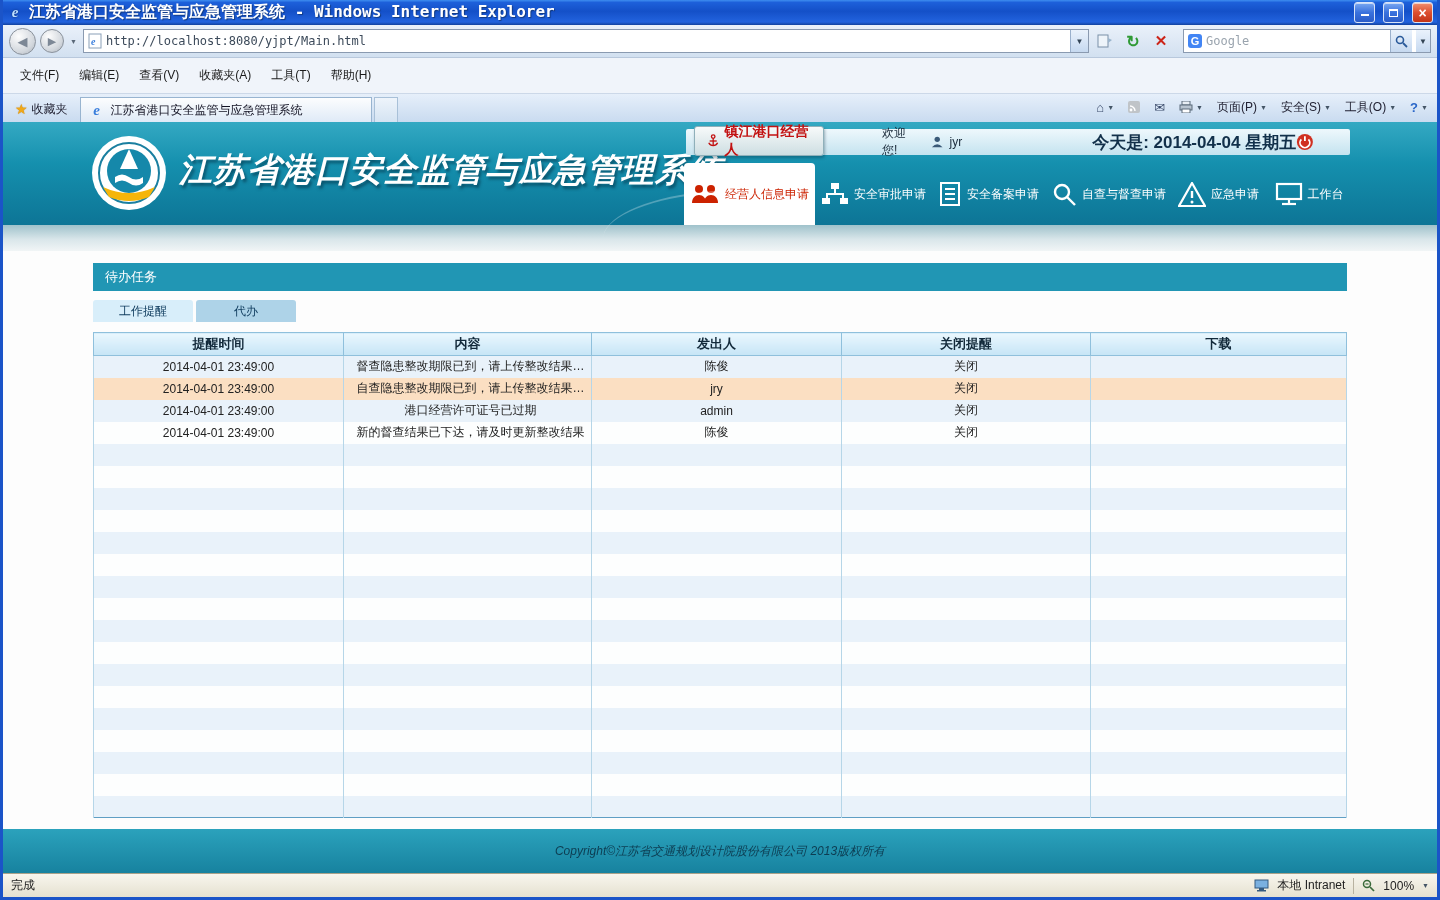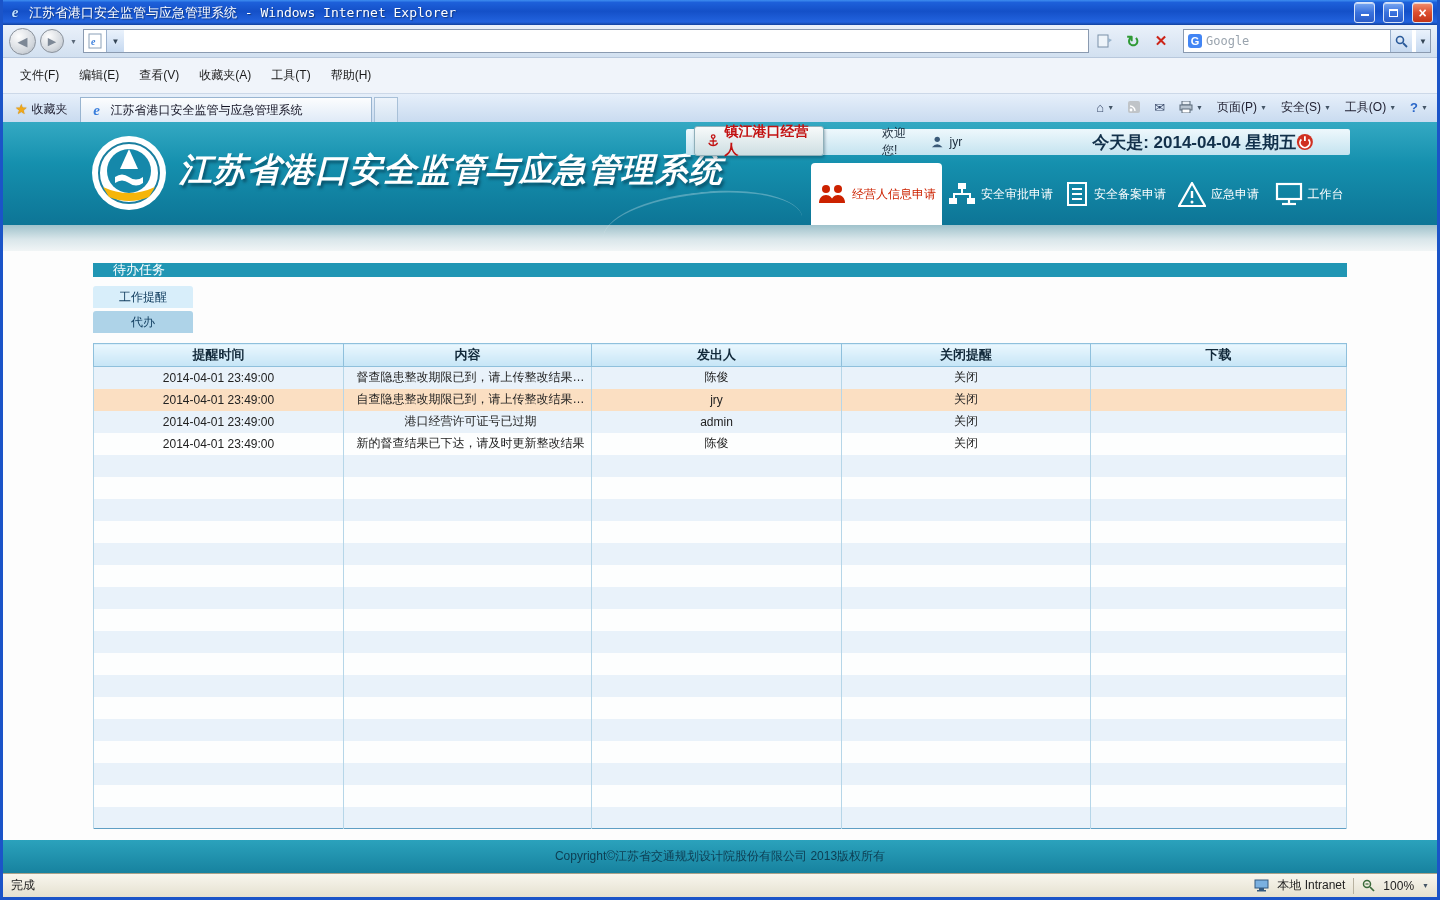--- a/index.html
+++ b/index.html
@@ -5,21 +5,21 @@
   * { margin:0; padding:0; box-sizing:border-box; }
   html,body { width:1440px; height:900px; overflow:hidden; font-family:"Liberation Sans",sans-serif; }
   .window { width:1440px; height:900px; display:flex; flex-direction:column;
     border-left:3px solid #1b54c8; border-right:3px solid #1b54c8; border-bottom:3px solid #1b54c8; background:#fff; }
 
   
   .titlebar { height:25px; flex:none; display:flex; align-items:center; gap:6px; padding:0 4px;
     background:linear-gradient(180deg,#3e8ef0 0%,#1d60da 10%,#1450c8 45%,#2263de 88%,#12429e 100%); }
   .ie-logo { width:16px; height:16px; display:flex; align-items:center; justify-content:center;
     color:#bfe0ff; font:bold italic 15px "Liberation Serif",serif; text-shadow:0 0 2px #0a2a6a; }
-  .title-text { flex:1; color:#fff; font-family:"DejaVu Sans Mono",monospace; font-weight:normal; font-size:13px;
+  .title-text { flex:1; color:#fff; font-family:"DejaVu Sans Mono",monospace; font-weight:bold; font-size:16px;
     text-shadow:1px 1px 1px #123a80; white-space:nowrap; overflow:hidden; }
   .win-btn { width:21px; height:21px; margin-left:2px; border-radius:3px; border:1px solid #d8e4f8;
     display:flex; align-items:center; justify-content:center; color:#fff;
     background:linear-gradient(180deg,#7aa8f2 0%,#3a72dd 50%,#2a5cc8 100%); box-shadow:inset 0 1px 0 rgba(255,255,255,.6); }
   .win-btn.close { background:linear-gradient(180deg,#f09070 0%,#dd5030 50%,#c23418 100%); }
   .glyph-min { width:8px; height:7px; border-bottom:2px solid #fff; }
   .glyph-max { width:9px; height:8px; border:1px solid #fff; border-top:2px solid #fff; }
   .glyph-close { font-size:14px; font-weight:bold; line-height:1; }
 
   
@@ -92,39 +92,39 @@
 
   .nav-row { position:absolute; right:84px; bottom:0; display:flex; align-items:flex-end; }
   .nav-item { min-width:88px; height:62px; padding:0 6px; display:flex; flex-direction:row; align-items:center;
     justify-content:center; gap:5px; color:#fff; font-size:12px; white-space:nowrap; }
   .nav-item .nicon { height:28px; display:flex; align-items:center; }
   .nav-item.active { background:#fff; color:#cc2200; border-radius:4px 4px 0 0; }
 
   .sub-band { height:26px; flex:none; background:linear-gradient(180deg,#9fc2cb 0%,#d9e6ea 55%,#f1f5f6 100%); }
 
   .content { flex:1; background:#fdfdfd; padding:12px 90px 0 90px; overflow:hidden; }
-  .panel-title { height:14px; background:#2196b4; color:#fff; font-size:13px; display:flex; align-items:center; padding-left:20px; }
-  .tabs { margin-top:9px; display:flex; gap:3px;flex-direction:column; }
+  .panel-title { height:28px; background:#2196b4; color:#fff; font-size:13px; display:flex; align-items:center; padding-left:12px; }
+  .tabs { margin-top:9px; display:flex; gap:3px; }
   .tab-item { width:100px; height:22px; display:flex; align-items:center; justify-content:center; font-size:12px;
     color:#0d3a5c; border-radius:3px 3px 0 0; background:#aed3e8; }
   .tab-item.active { background:#d8eefa; }
 
   table.todo { width:100%; margin-top:10px; border-collapse:collapse; border:1px solid #5f9fc4; table-layout:fixed; }
   table.todo th { height:23px; background:linear-gradient(180deg,#eaf7fe,#c6e5f6); border:1px solid #8fc0dc;
     font-size:13px; font-weight:bold; color:#12293a; }
   table.todo td { height:22px; border-left:1px solid #b6d6e8; border-right:1px solid #b6d6e8;
     font-size:12px; color:#222; text-align:center; white-space:nowrap; overflow:hidden; }
   tr.odd  { background:#e9f2fa; }
   tr.even { background:#fdfefe; }
   tr.hl   { background:#fbdfc2; }
   td.cell-content { text-align:left; padding-left:6px; }
   td.close-link { cursor:pointer; color:#1a1a1a; }
 
-  .page-footer { height:33px; flex:none; background:linear-gradient(180deg,#2ba2bc 0%,#17829f 100%);
-    display:flex; align-items:center; justify-content:center; font-size:12px; color:#0d3d52; }
+  .page-footer { height:44px; flex:none; background:linear-gradient(180deg,#2ba2bc 0%,#17829f 100%);
+    display:flex; align-items:center; justify-content:center; font-size:12px; color:#0d3d52;font-style:italic; }
 
   
   .statusbar { height:24px; flex:none; display:flex; align-items:center; padding:0 8px; gap:8px;
     background:linear-gradient(180deg,#f8f6ee,#e5e1d0); border-top:1px solid #a9a28a; font-size:12px; color:#222; }
   .status-right { margin-left:auto; display:flex; align-items:center; gap:8px; }
   .vsep { width:1px; height:16px; background:#b8b2a0; }
   svg { display:block; }
 </style>
 </head>
 <body>
@@ -147,20 +147,21 @@
 
   <div class="addr-row">
     <span class="nav-circle">◀</span>
     <span class="nav-circle fwd">▶</span>
     <span class="mini-dd">▼</span>
     <div class="addr-field">
       <svg class="doc-icon" viewBox="0 0 14 16">
           <rect x="1" y="1" width="12" height="14" fill="#fff" stroke="#8aa0b8"></rect>
           <text x="3" y="12" font-size="10" font-style="italic" font-weight="bold" fill="#3a7edc" font-family="serif">e</text>
         </svg>
+      <span class="addr-url">http://localhost:8080/yjpt/Main.html</span>
       <span class="addr-dd">▼</span>
     </div>
     <span class="sq-btn">
       <svg width="16" height="14" viewBox="0 0 16 14">
           <rect x="1" y="1" width="10" height="12" fill="#eef4fa" stroke="#7a90a8"></rect>
           <path d="M11 4 L15 6 L11 9 Z" fill="#9ab4cc"></path>
         </svg>
     </span>
     <span class="sq-btn">
         <span class="refresh-glyph">↻</span>
@@ -312,20 +313,29 @@
                 <rect x="3" y="2" width="18" height="22"></rect>
                 <line x1="7" y1="8" x2="17" y2="8"></line>
                 <line x1="7" y1="13" x2="17" y2="13"></line>
                 <line x1="7" y1="18" x2="17" y2="18"></line>
               </svg>
           </span>
           <span>安全备案申请</span>
         </div>
         <div class="nav-item">
           <span class="nicon">
+            <svg width="26" height="26" viewBox="0 0 26 26" fill="none" stroke="currentColor" stroke-width="2.4">
+                <circle cx="11" cy="11" r="7"></circle>
+                <line x1="16" y1="16" x2="24" y2="24"></line>
+              </svg>
+          </span>
+          <span>自查与督查申请</span>
+        </div>
+        <div class="nav-item">
+          <span class="nicon">
             <svg width="28" height="25" viewBox="0 0 28 25">
                 <path d="M14 1 L27 24 H1 Z" fill="none" stroke="currentColor" stroke-width="2.2"></path>
                 <line x1="14" y1="9" x2="14" y2="16" stroke="currentColor" stroke-width="2.4"></line>
                 <circle cx="14" cy="20" r="1.5" fill="currentColor"></circle>
               </svg>
           </span>
           <span>应急申请</span>
         </div>
         <div class="nav-item">
           <span class="nicon">

